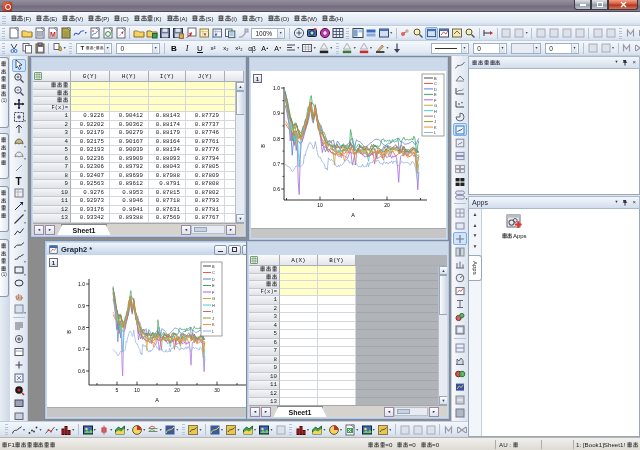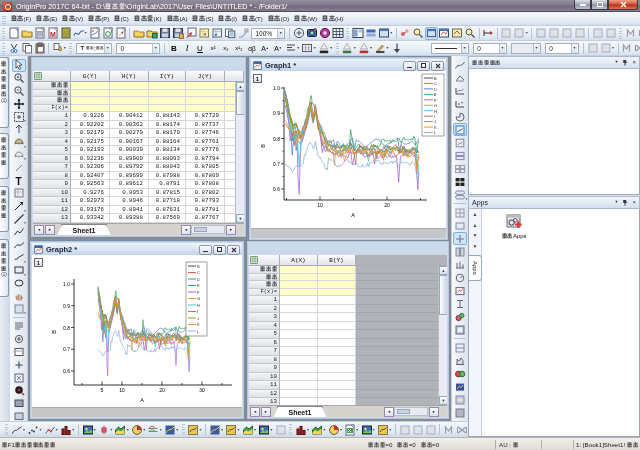--- a/index.html
+++ b/index.html
@@ -96,33 +96,20 @@
 
 
 #btb{position:absolute;left:0;top:421px;width:468px;height:16px;background:linear-gradient(180deg,#f3f7fc,#dde6f1 75%,#cfdae8);border-top:1px solid #c2cedd;display:flex;align-items:center}
 #sbar{position:absolute;left:0;top:437px;width:640px;height:13px;background:linear-gradient(180deg,#f0efec,#dedbd4);border-top:1px solid #b8b4ac;font-size:6.2px;color:#222}
 .ssep{width:1px;height:9px;background:#b0aca4;margin:0 3px}
 </style></head><body>
 <div id="app">
 
 <div id="tbar">
   <div class="logo"></div>
-  <div class="ttl">OriginPro 2017C 64-bit - D:\<svg class="cjs" width="6" height="6.5" viewBox="0 0 6 6.5" style="vertical-align:-1px">
-          <g stroke="#fff" stroke-width="0.85" fill="none">
-            <path d="M0.4 1.1h5.2M0.4 3.2h5.2M0.4 5.5h5.2M1.3 1.1v4.4M4.6 1.1v4.4M3 0.2v6"></path>
-          </g>
-        </svg><svg class="cjs" width="6" height="6.5" viewBox="0 0 6 6.5" style="vertical-align:-1px">
-          <g stroke="#fff" stroke-width="0.85" fill="none">
-            <path d="M0.4 1.4h5.2M1 3.1h4M0.4 5.6h5.2M3 0.3v5.3M1.2 3.1L0.5 5.4M4.8 3.1l.7 2.3"></path>
-          </g>
-        </svg><svg class="cjs" width="6" height="6.5" viewBox="0 0 6 6.5" style="vertical-align:-1px">
-          <g stroke="#fff" stroke-width="0.85" fill="none">
-            <path d="M3 0.3v6M0.5 2h5M0.4 5.7h5.2M1.2 2v2.3h3.6V2M0.8 0.8h4.4"></path>
-          </g>
-        </svg>\OriginLab\2017\User Files\UNTITLED * - /Folder1/</div>
   <div class="wbtns">
         <div class="wb first">
           <span style="display:block;width:6px;height:2px;background:#fff"></span>
         </div>
         <div class="wb">
           <span style="display:block;width:6px;height:5px;border:1px solid #fff"></span>
         </div>
         <div class="wb close">
           <svg width="7" height="7" viewBox="0 0 7 7">
             <path d="M1 1l5 5M6 1L1 6" stroke="#fff" stroke-width="1.3"></path>
@@ -1153,39 +1140,20 @@
                 <i></i>
               </div>
               <div class="sb-btn">►</div>
               <div style="width:8px"></div>
             </div>
     </div>
   </div>
 </div>
 
 <div class="win" id="graph1" style="left:220px;top:0;width:201px;height:185px">
-  <div class="wtitle"><svg class="wic" viewBox="0 0 12 12">
-            <rect x="1" y="1" width="10" height="10" fill="#fff" stroke="#356"></rect>
-            <rect x="1" y="1" width="10" height="3" fill="#3a6ab0"></rect>
-            <polyline points="2.5,9 5,5.5 7,7.5 10,3.5" stroke="#c03030" fill="none" stroke-width=".9"></polyline>
-          </svg>Graph1 *
-    <div class="mbt">
-            <div class="mb">
-              <span style="display:block;width:5px;height:1.5px;background:#334;margin-top:4px"></span>
-            </div>
-            <div class="mb">
-              <span style="display:block;width:5px;height:5px;border:1px solid #334"></span>
-            </div>
-            <div class="mb">
-              <svg width="6" height="6" viewBox="0 0 6 6">
-                <path d="M1 1l4 4M5 1L1 5" stroke="#334" stroke-width="1.1"></path>
-              </svg>
-            </div>
-          </div>
-  </div>
   <div class="gpage" style="bottom:12px">
     <div class="onebtn">1</div>
     <svg width="197" height="157" viewBox="0 0 197 157">
       <g font-family="Liberation Sans">
 
       <line x1="33" y1="16" x2="33" y2="129" stroke="#000" stroke-width="0.8"></line>
       <line x1="33" y1="129" x2="176" y2="129" stroke="#000" stroke-width="0.8"></line>
 
       <g stroke="#000" stroke-width="0.7">
         <line x1="30" y1="17" x2="33" y2="17"></line>
@@ -1252,21 +1220,21 @@
               <line x1="173" y1="56.050000000000004" x2="182" y2="56.050000000000004" stroke="#f09038" stroke-width="1"></line>
               <text x="183" y="57.85" font-size="4" fill="#333">K</text>
               <line x1="173" y1="61.5" x2="182" y2="61.5" stroke="#90b0e0" stroke-width="1"></line>
               <text x="183" y="63.3" font-size="4" fill="#333">L</text>
       </g>
     </svg>
   </div>
   <div class="gscroll"></div>
 </div>
 
-<div class="win" id="graph2" style="left:1px;top:184px;width:216px;height:180px">
+<div class="win" id="graph2" style="left:16px;top:184px;width:216px;height:180px">
   <div class="wtitle"><svg class="wic" viewBox="0 0 12 12">
             <rect x="1" y="1" width="10" height="10" fill="#fff" stroke="#356"></rect>
             <rect x="1" y="1" width="10" height="3" fill="#3a6ab0"></rect>
             <polyline points="2.5,9 5,5.5 7,7.5 10,3.5" stroke="#c03030" fill="none" stroke-width=".9"></polyline>
           </svg>Graph2 *
     <div class="mbt">
             <div class="mb">
               <span style="display:block;width:5px;height:1.5px;background:#334;margin-top:4px"></span>
             </div>
             <div class="mb">

